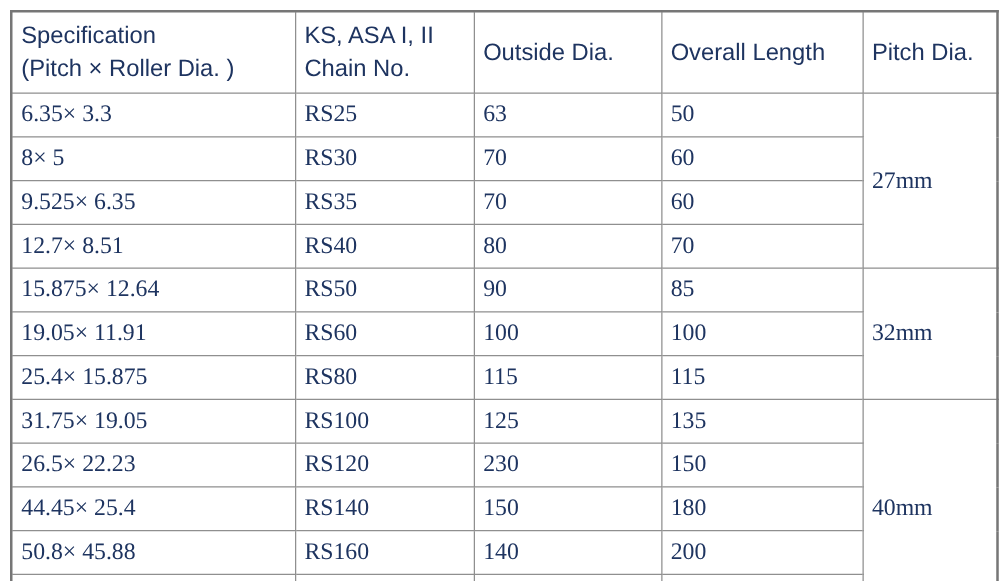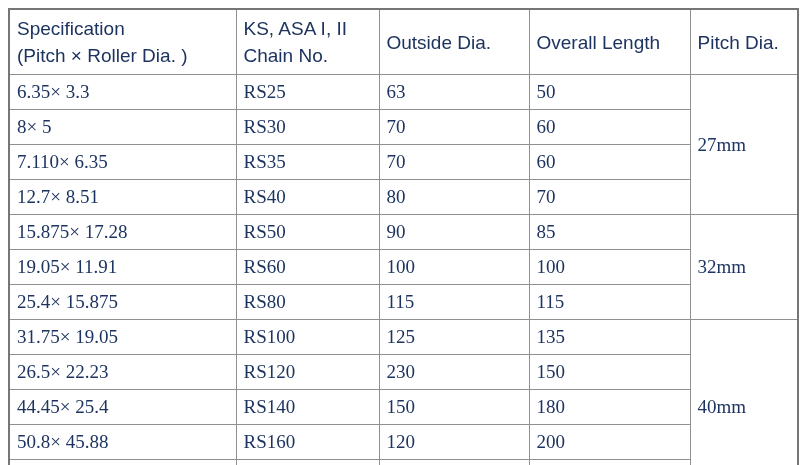--- a/index.html
+++ b/index.html
@@ -85,33 +85,33 @@
         <td>50</td>
         <td class="hole-cell" rowspan="4">27mm</td>
       </tr>
       <tr>
         <td>8× 5</td>
         <td>RS30</td>
         <td>70</td>
         <td>60</td>
       </tr>
       <tr>
-        <td>7.110× 6.35</td>
+        <td>9.525× 6.35</td>
         <td>RS35</td>
         <td>70</td>
         <td>60</td>
       </tr>
       <tr>
         <td>12.7× 8.51</td>
         <td>RS40</td>
         <td>80</td>
         <td>70</td>
       </tr>
       <tr>
-        <td>15.875× 17.28</td>
+        <td>15.875× 12.64</td>
         <td>RS50</td>
         <td>90</td>
         <td>85</td>
         <td class="hole-cell" rowspan="3">32mm</td>
       </tr>
       <tr>
         <td>19.05× 11.91</td>
         <td>RS60</td>
         <td>100</td>
         <td>100</td>
@@ -137,21 +137,21 @@
       </tr>
       <tr>
         <td>44.45× 25.4</td>
         <td>RS140</td>
         <td>150</td>
         <td>180</td>
       </tr>
       <tr>
         <td>50.8× 45.88</td>
         <td>RS160</td>
-        <td>120</td>
+        <td>140</td>
         <td>200</td>
       </tr>
       <tr>
         <td>63.5× 39.68</td>
         <td>RS200</td>
         <td>180</td>
         <td>240</td>
       </tr>
     </tbody>
   </table>

